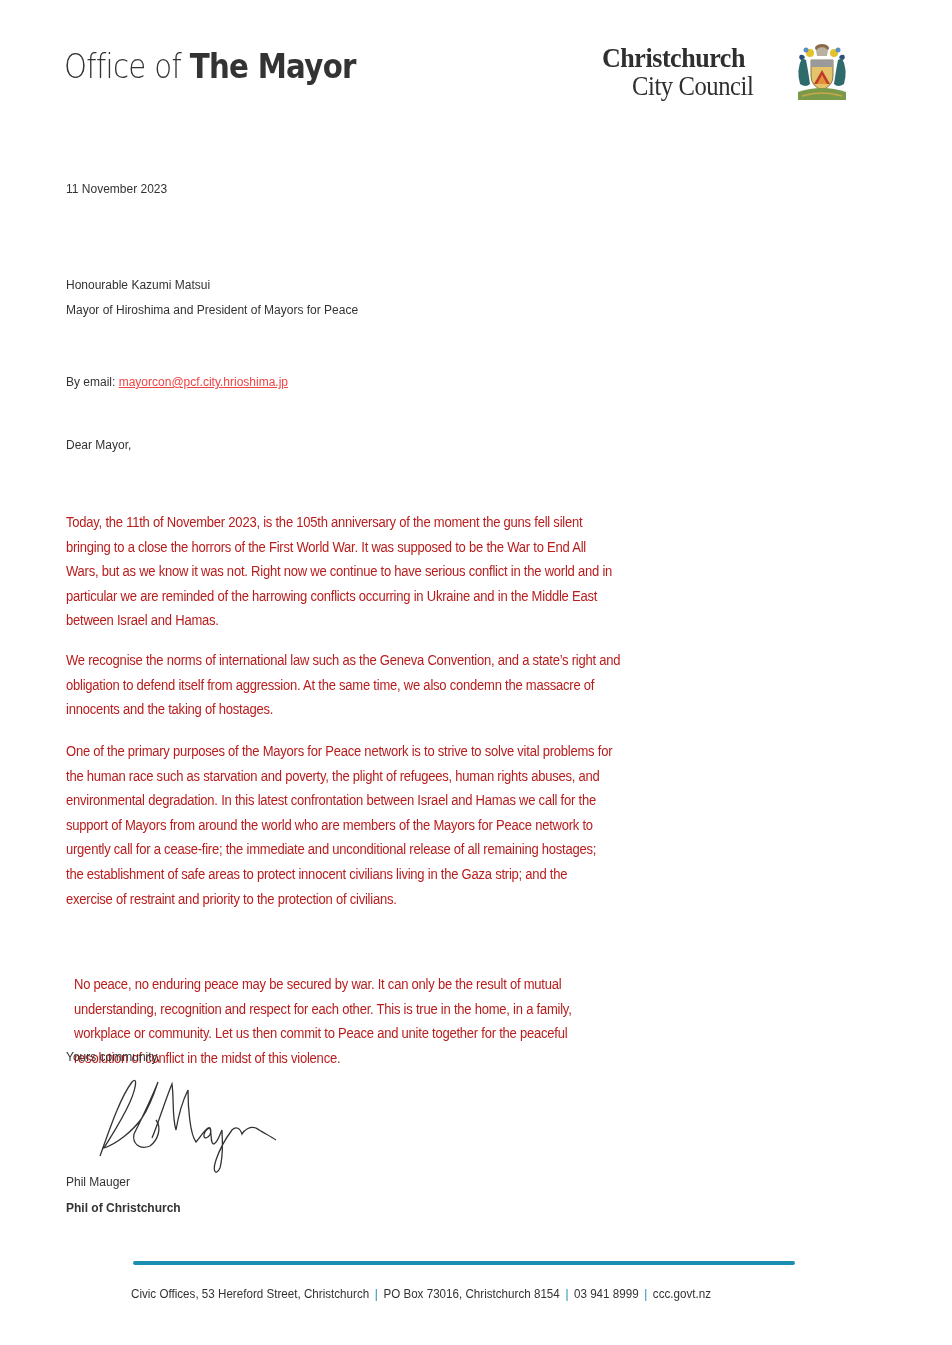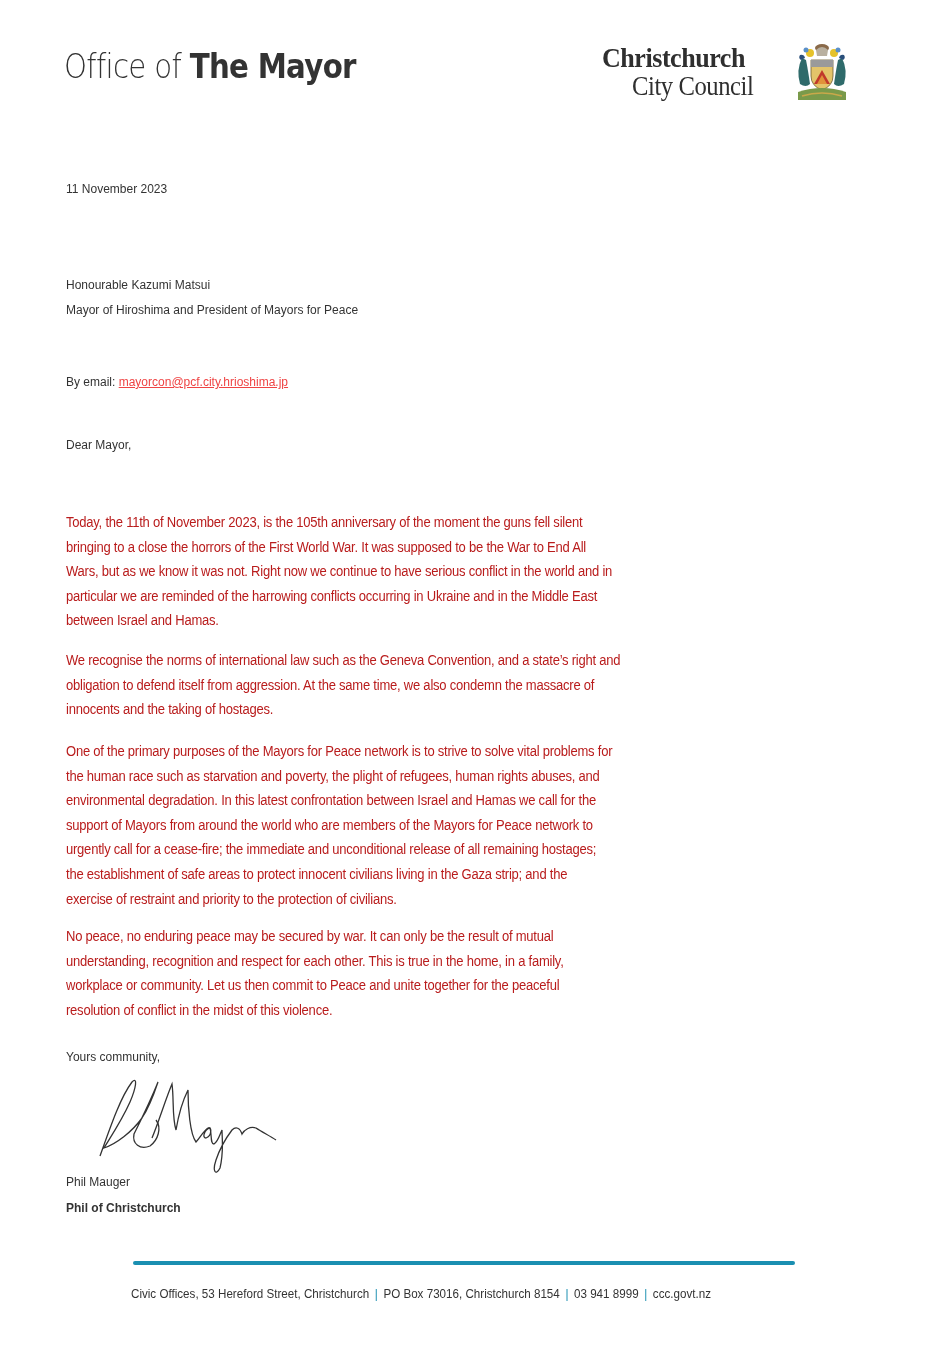--- a/index.html
+++ b/index.html
@@ -31,21 +31,21 @@
 
   .para {
     position: absolute; left: 66px; width: 800px;
     font-size: 14px; line-height: 24.6px; color: #b91c1c;
     font-family: "Liberation Sans", sans-serif;
     letter-spacing: -0.25px;
   }
   .p1 { top: 510px; }
   .p2 { top: 648px; }
   .p3 { top: 739px; }
-  .p4 { top: 924px; }
+  .p4 { top: 972px; margin-left: 8px; }
   .para .ln { display: block; white-space: nowrap; transform: scaleX(0.93); transform-origin: left center; }
 
   .closing { top: 1045px; }
   .signature { position: absolute; left: 92px; top: 1068px; width: 200px; height: 110px; }
   .signer { top: 1170px; }
   .signer-title { top: 1196px; font-weight: 700; }
 
   .footer-rule { position: absolute; left: 133px; top: 1261px; width: 662px; height: 4px; background: #1a8fb1; border-radius: 2px; }
   .footer { position: absolute; left: 131px; top: 1287px; font-size: 12.5px; color: #333; white-space: nowrap; transform: scaleX(0.93); transform-origin: left top; }
   .footer .sep { color: #1a8fb1; margin: 0 6px; }

